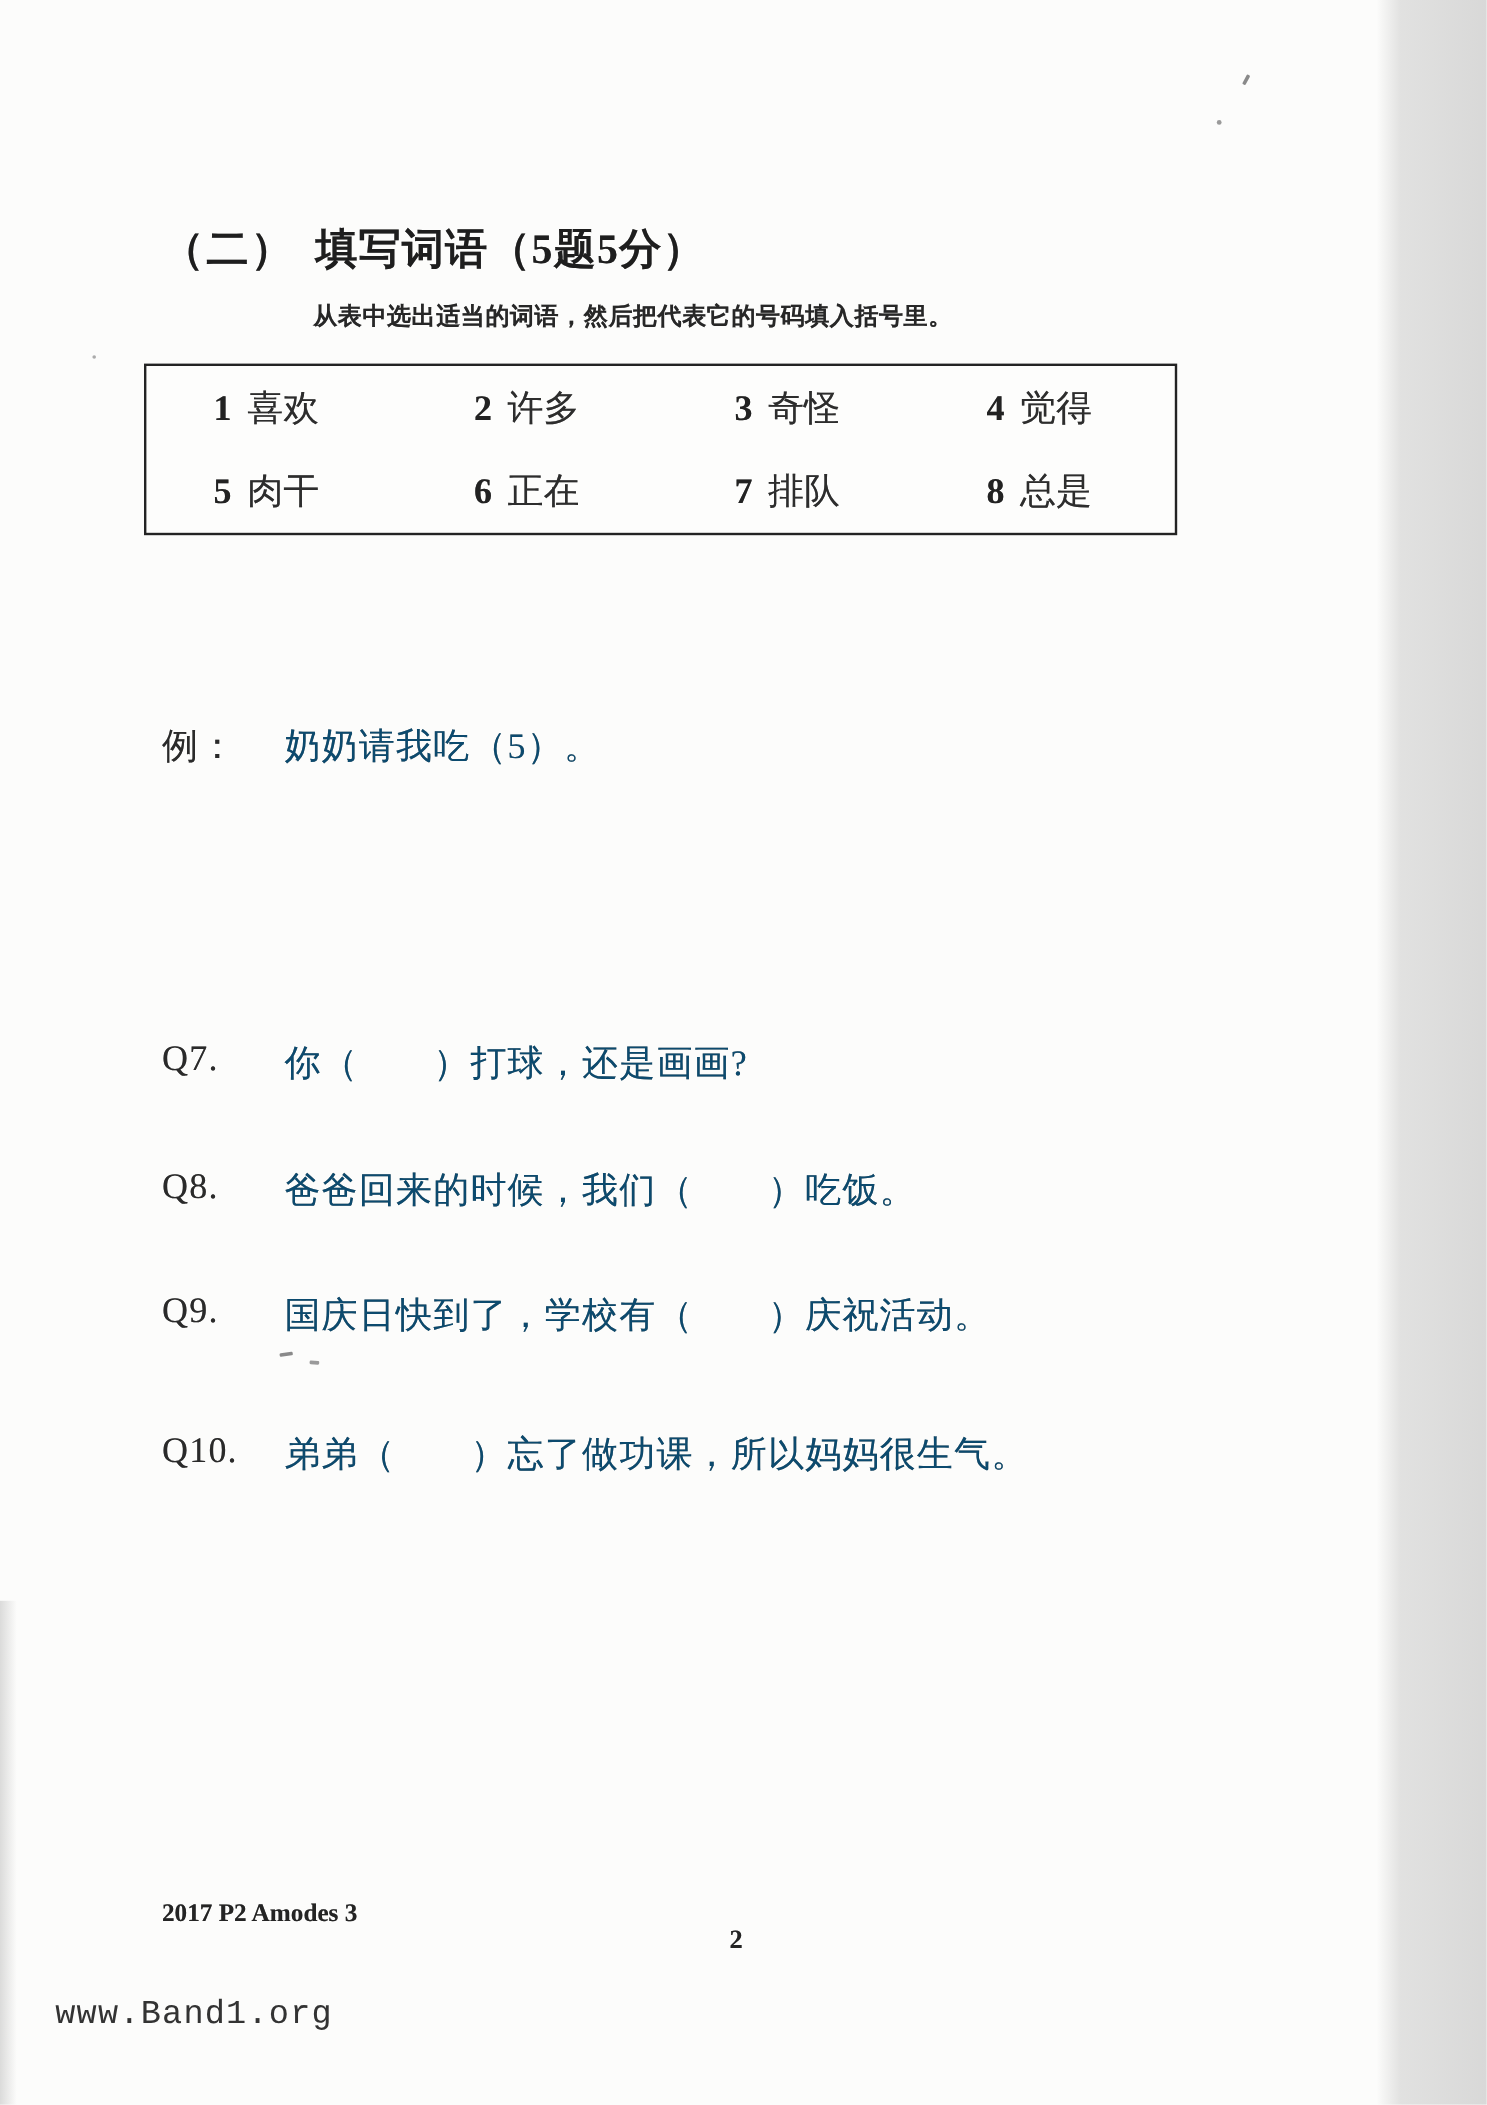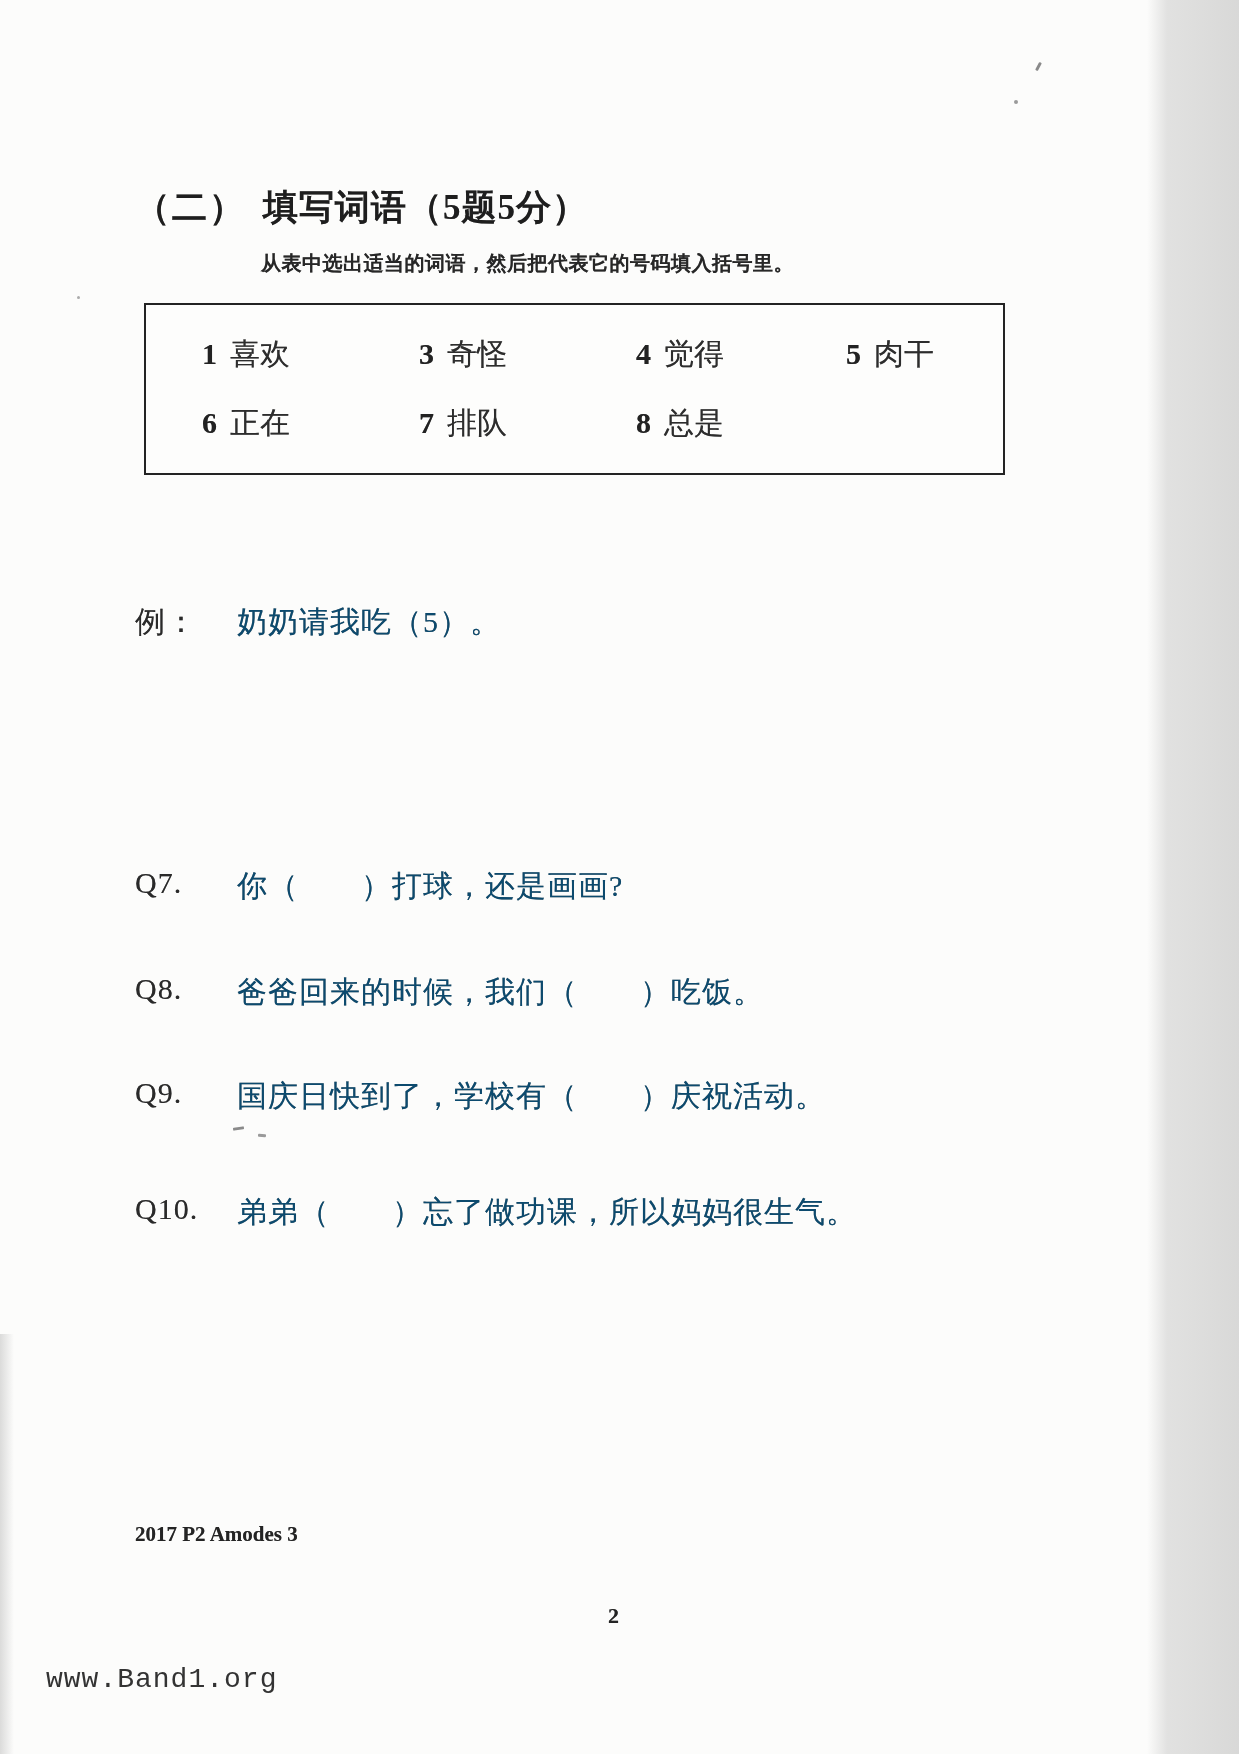--- a/index.html
+++ b/index.html
@@ -39,26 +39,26 @@
   }
   .section-title {
     position:absolute; left:263px; top:184px;
     font-size:35px; font-weight:bold; color:#1e1e1e; letter-spacing:1px;text-align:right;
   }
   .instruction {
     position:absolute; left:261px; top:250px;
     font-size:20px; font-weight:bold; color:#272727; letter-spacing:0.5px;text-align:center;
   }
   .word-bank {
-    position:absolute; left:120px; top:303px; width:861px; height:172px;
+    position:absolute; left:120px; top:303px; width:861px; height:143px;
     border:2px solid #232323; background:#fdfdfc;
     display:grid;
     grid-template-columns:217px 217px 210px 1fr;
     align-content:center; row-gap:28px;
-    padding-left:56px; padding-right:20px;margin-left:24px;
+    padding-left:56px; padding-right:20px;
   }
   .wb-cell { font-size:30px; white-space:nowrap; }
   .wb-num { font-weight:600; margin-right:13px; color:#222; }
   .wb-word { color:#2d2d2d; }
 
   .row { position:absolute; left:135px; width:980px; height:44px; }
   .q-id {
     position:absolute; left:0; top:0;
     font-size:30px; color:#2a2a2a; letter-spacing:1px;
   }
@@ -67,21 +67,21 @@
     font-size:30px; color:#0c4a6e; white-space:nowrap; letter-spacing:1px;
   }
   .row-example { top:602px; }
   .row-q6  { top:714px; }
   .row-q7  { top:834px;margin-top:32px; }
   .row-q8  { top:972px;text-decoration:underline; }
   .row-q9  { top:1076px; }
   .row-q10 { top:1192px; }
 
   .footer-left {
-    position:absolute; left:135px; top:1522px;
+    position:absolute; left:135px; top:1582px;
     font-size:21px; font-weight:600; color:#242424;
   }
   .footer-page {
     position:absolute; left:608px; top:1603px;
     font-size:22px; font-weight:600; color:#242424;
   }
   .watermark {
     position:absolute; left:46px; top:1664px;
     font-family:Liberation Mono, monospace;
     font-size:28px; color:#333333; letter-spacing:1px;
@@ -100,20 +100,23 @@
   <div class="speck speck-4"></div>
   <div class="speck speck-5"></div>
 
   <span class="section-marker soft">（二）</span>
   <span class="section-title soft">填写词语（5题5分）</span>
   <div class="instruction soft">从表中选出适当的词语，然后把代表它的号码填入括号里。</div>
 
   <div class="word-bank">
     <div class="wb-cell soft">
       <span class="wb-num">1</span><span class="wb-word">喜欢</span>
+    </div>
+    <div class="wb-cell soft">
+      <span class="wb-num">2</span><span class="wb-word">许多</span>
     </div>
     <div class="wb-cell soft">
       <span class="wb-num">3</span><span class="wb-word">奇怪</span>
     </div>
     <div class="wb-cell soft">
       <span class="wb-num">4</span><span class="wb-word">觉得</span>
     </div>
     <div class="wb-cell soft">
       <span class="wb-num">5</span><span class="wb-word">肉干</span>
     </div>

